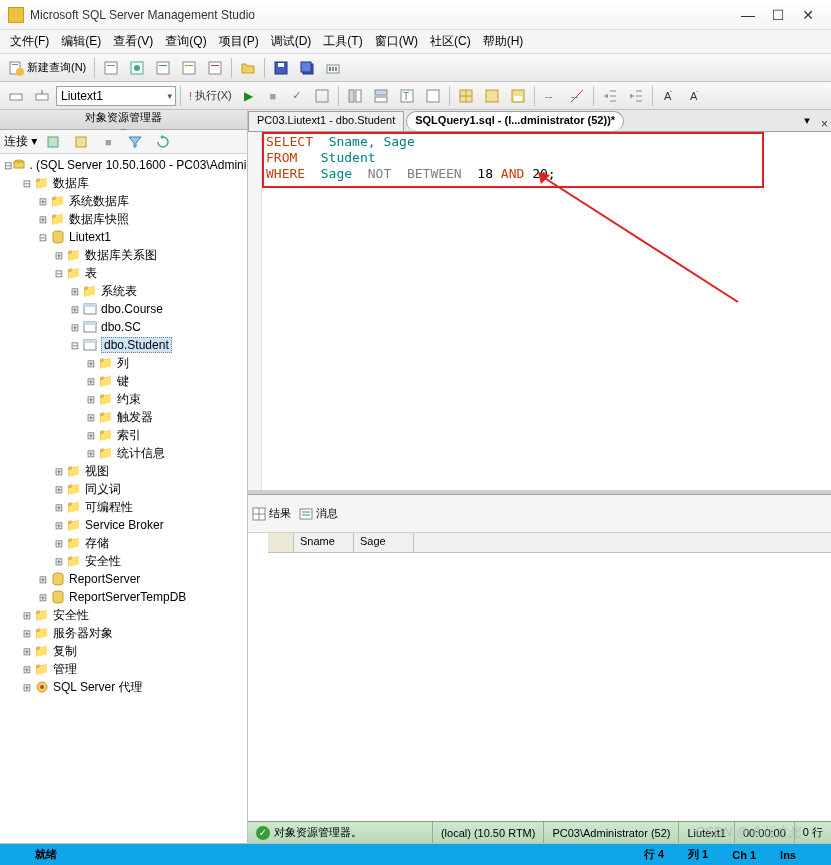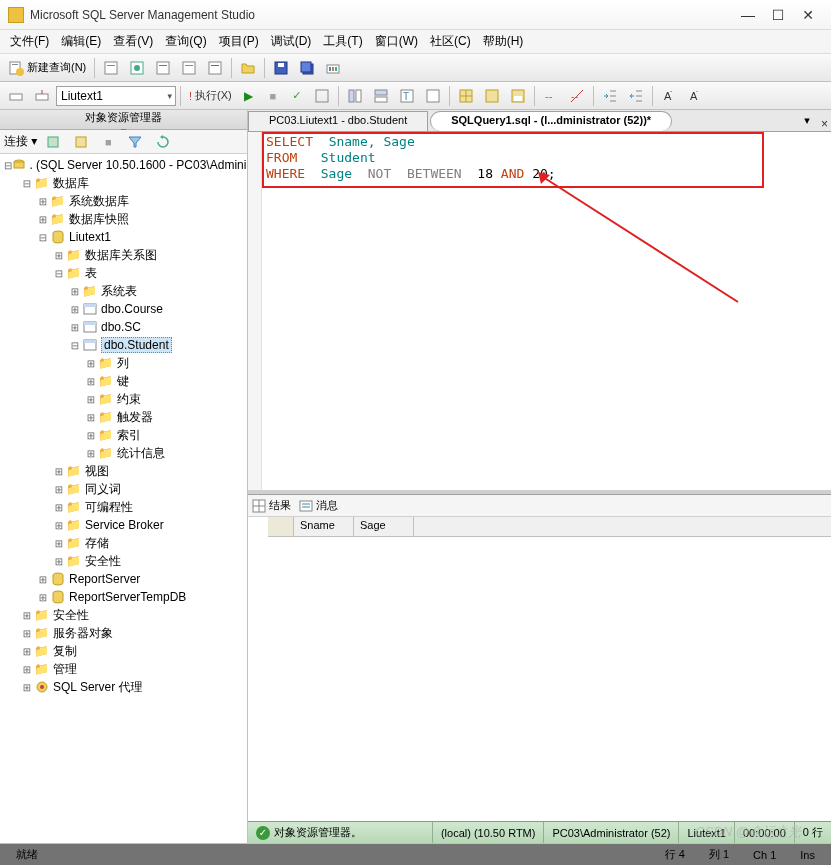--- a/index.html
+++ b/index.html
@@ -30,42 +30,42 @@
 .tree-node { display: flex; align-items: center; height: 18px; white-space: nowrap; }
 .tree-toggle { width: 14px; text-align: center; color: #666; font-size: 10px; cursor: default; }
 .tree-icon { width: 16px; height: 14px; display: inline-flex; align-items: center; justify-content: center; margin-right: 3px; }
 .folder-icon { color: #e0b040; }
 .db-icon { color: #e0b040; }
 .tree-label.selected { background: #cde6f7; border: 1px dotted #808080; padding: 0 2px; }
 .ind0 { padding-left: 2px; } .ind1 { padding-left: 18px; } .ind2 { padding-left: 34px; }
 .ind3 { padding-left: 50px; } .ind4 { padding-left: 66px; } .ind5 { padding-left: 82px; }
 .right-pane { flex: 1; display: flex; flex-direction: column; background: #fff; position: relative; }
 .tab-strip { height: 22px; background: #e8e8e8; display: flex; align-items: flex-end; border-bottom: 1px solid #a0a0a0; }
-.doc-tab { height: 20px; padding: 2px 20px; font-size: 11px; border: 1px solid #a0a0a0; border-bottom: none; background: #f0f0f0; margin-right: 2px; }
+.doc-tab { height: 20px; padding: 2px 8px; font-size: 11px; border: 1px solid #a0a0a0; border-bottom: none; background: #f0f0f0; margin-right: 2px; }
 .doc-tab.active { background: #fff; font-weight: bold; border-radius: 10px; }
 .editor { flex: 0 0 358px; background: #fff; position: relative; font-family: Consolas, monospace; font-size: 13px; overflow: auto; }
 .editor-gutter { position: absolute; left: 0; top: 0; width: 14px; height: 100%; border-right: 1px solid #e0e0e0; background: #f5f5f5; }
 .editor-content { padding: 2px 0 2px 18px; line-height: 16px; white-space: pre; }
 .kw { color: #c2410c; } .ident { color: #008080; } .op { color: #808080; }
 .red-box { position: absolute; border: 2px solid #e02020; left: 14px; top: 0px; width: 502px; height: 56px; pointer-events: none; }
 .annotation { position: absolute; color: #e02020; font-size: 15px; line-height: 22px; left: 296px; top: 168px; }
 .arrow-svg { position: absolute; left: 290px; top: 40px; pointer-events: none; }
 .splitter-h { height: 4px; background: #d0d0d0; cursor: row-resize; }
 .results-pane { flex: 1; display: flex; flex-direction: column; background: #fff; border-top: 1px solid #a0a0a0; }
-.results-tabs { height: 22px; display: flex; align-items: center; padding: 2px 4px; gap: 8px; border-bottom: 1px solid #d0d0d0; background: #f5f5f5; }
+.results-tabs { height: 38px; display: flex; align-items: center; padding: 2px 4px; gap: 8px; border-bottom: 1px solid #d0d0d0; background: #f5f5f5; }
 .results-tab { display: inline-flex; align-items: center; gap: 3px; font-size: 11px; }
 .results-grid { flex: 1; background: #fff; }
 .grid-header { display: flex; border-bottom: 1px solid #c0c0c0; background: #f0f0f0; height: 20px; margin-left: 20px; }
 .grid-rownum { width: 26px; border-right: 1px solid #c0c0c0; background: #ece9d8; }
 .grid-col { padding: 2px 6px; border-right: 1px solid #c0c0c0; font-size: 11px; }
 .status-bar-query { height: 22px; background: linear-gradient(#d0e8d0,#b8d8b8); border-top: 1px solid #80a080; display: flex; align-items: center; font-size: 11px; }
 .status-seg { padding: 0 8px; border-left: 1px solid #90b090; height: 100%; display: flex; align-items: center; }
 .status-seg:first-child { border-left: none; flex: 1; }
 .status-ok { width: 14px; height: 14px; border-radius: 50%; background: #3a9a3a; color: #fff; display: inline-flex; align-items: center; justify-content: center; font-size: 10px; margin-right: 4px; }
-.status-bar-main { height: 22px; background: #737373; border-top: 1px solid #c0c0c0; display: flex; align-items: center; font-size: 11px; padding: 0 4px; }
+.status-bar-main { height: 22px; background: #0ea5e9; border-top: 1px solid #c0c0c0; display: flex; align-items: center; font-size: 11px; padding: 0 23px; font-weight: bold; }
 .status-bar-main .seg { padding: 0 12px; }
 .watermark { position: absolute; right: 30px; bottom: 24px; color: #b0b0b0; font-size: 13px; font-style: italic; opacity: 0.7; pointer-events: none; }
 .close-x { color: #333; padding: 0 3px; }
 svg { display: block; }
 </style>
 </head>
 <body>
 
 <div class="titlebar">
   <span class="app-icon"></span>

